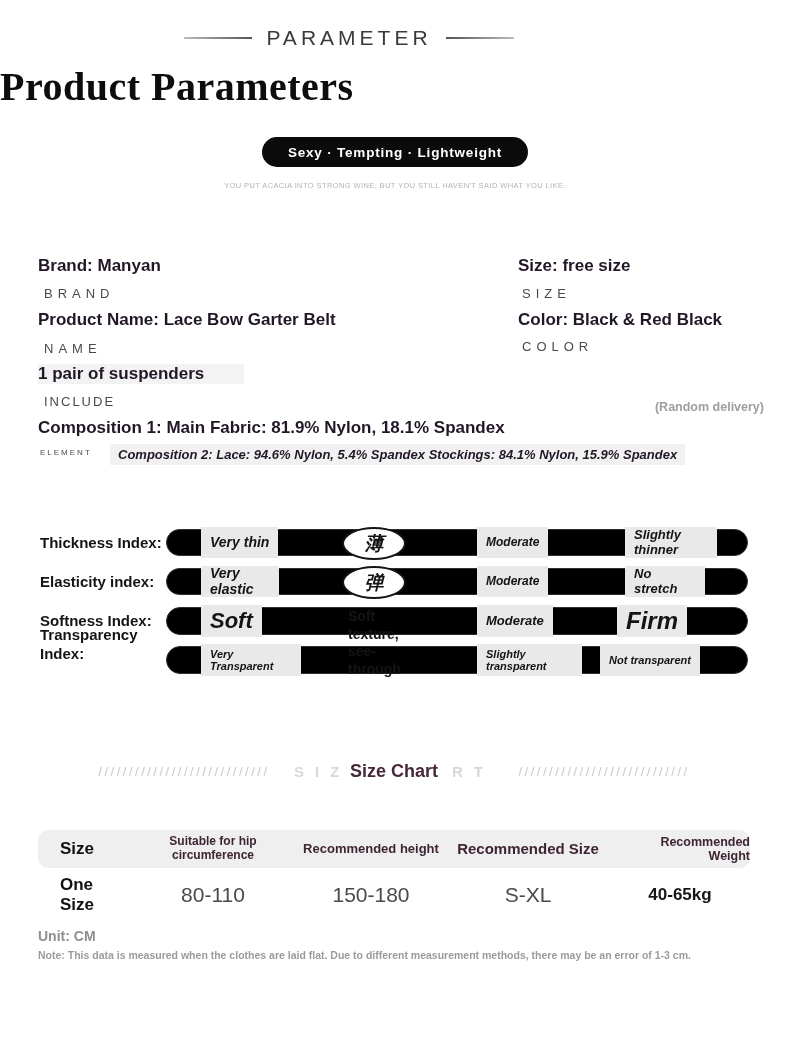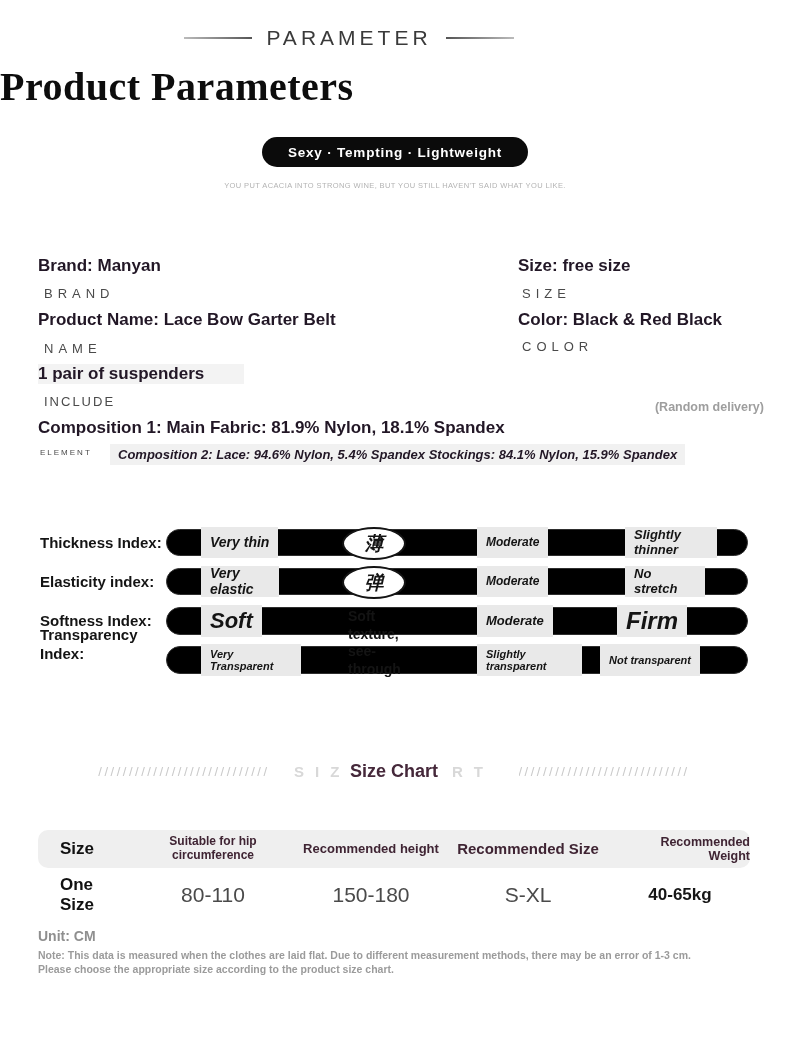--- a/index.html
+++ b/index.html
@@ -152,15 +152,14 @@
   <div class="abs tbl-row">
     <span class="td c1">One Size</span>
     <span class="td">80-110</span>
     <span class="td">150-180</span>
     <span class="td">S-XL</span>
     <span class="td c5">40-65kg</span>
   </div>
 
   <div class="abs unit">Unit: CM</div>
   <div class="abs note" style="top:948px;">Note: This data is measured when the clothes are laid flat. Due to different measurement methods, there may be an error of 1-3 cm.</div>
-  <div class="abs note" style="top:962px;">Please choose the appropriate size according to the product size chart.</div>
 
 </div>
 
 </body></html>

